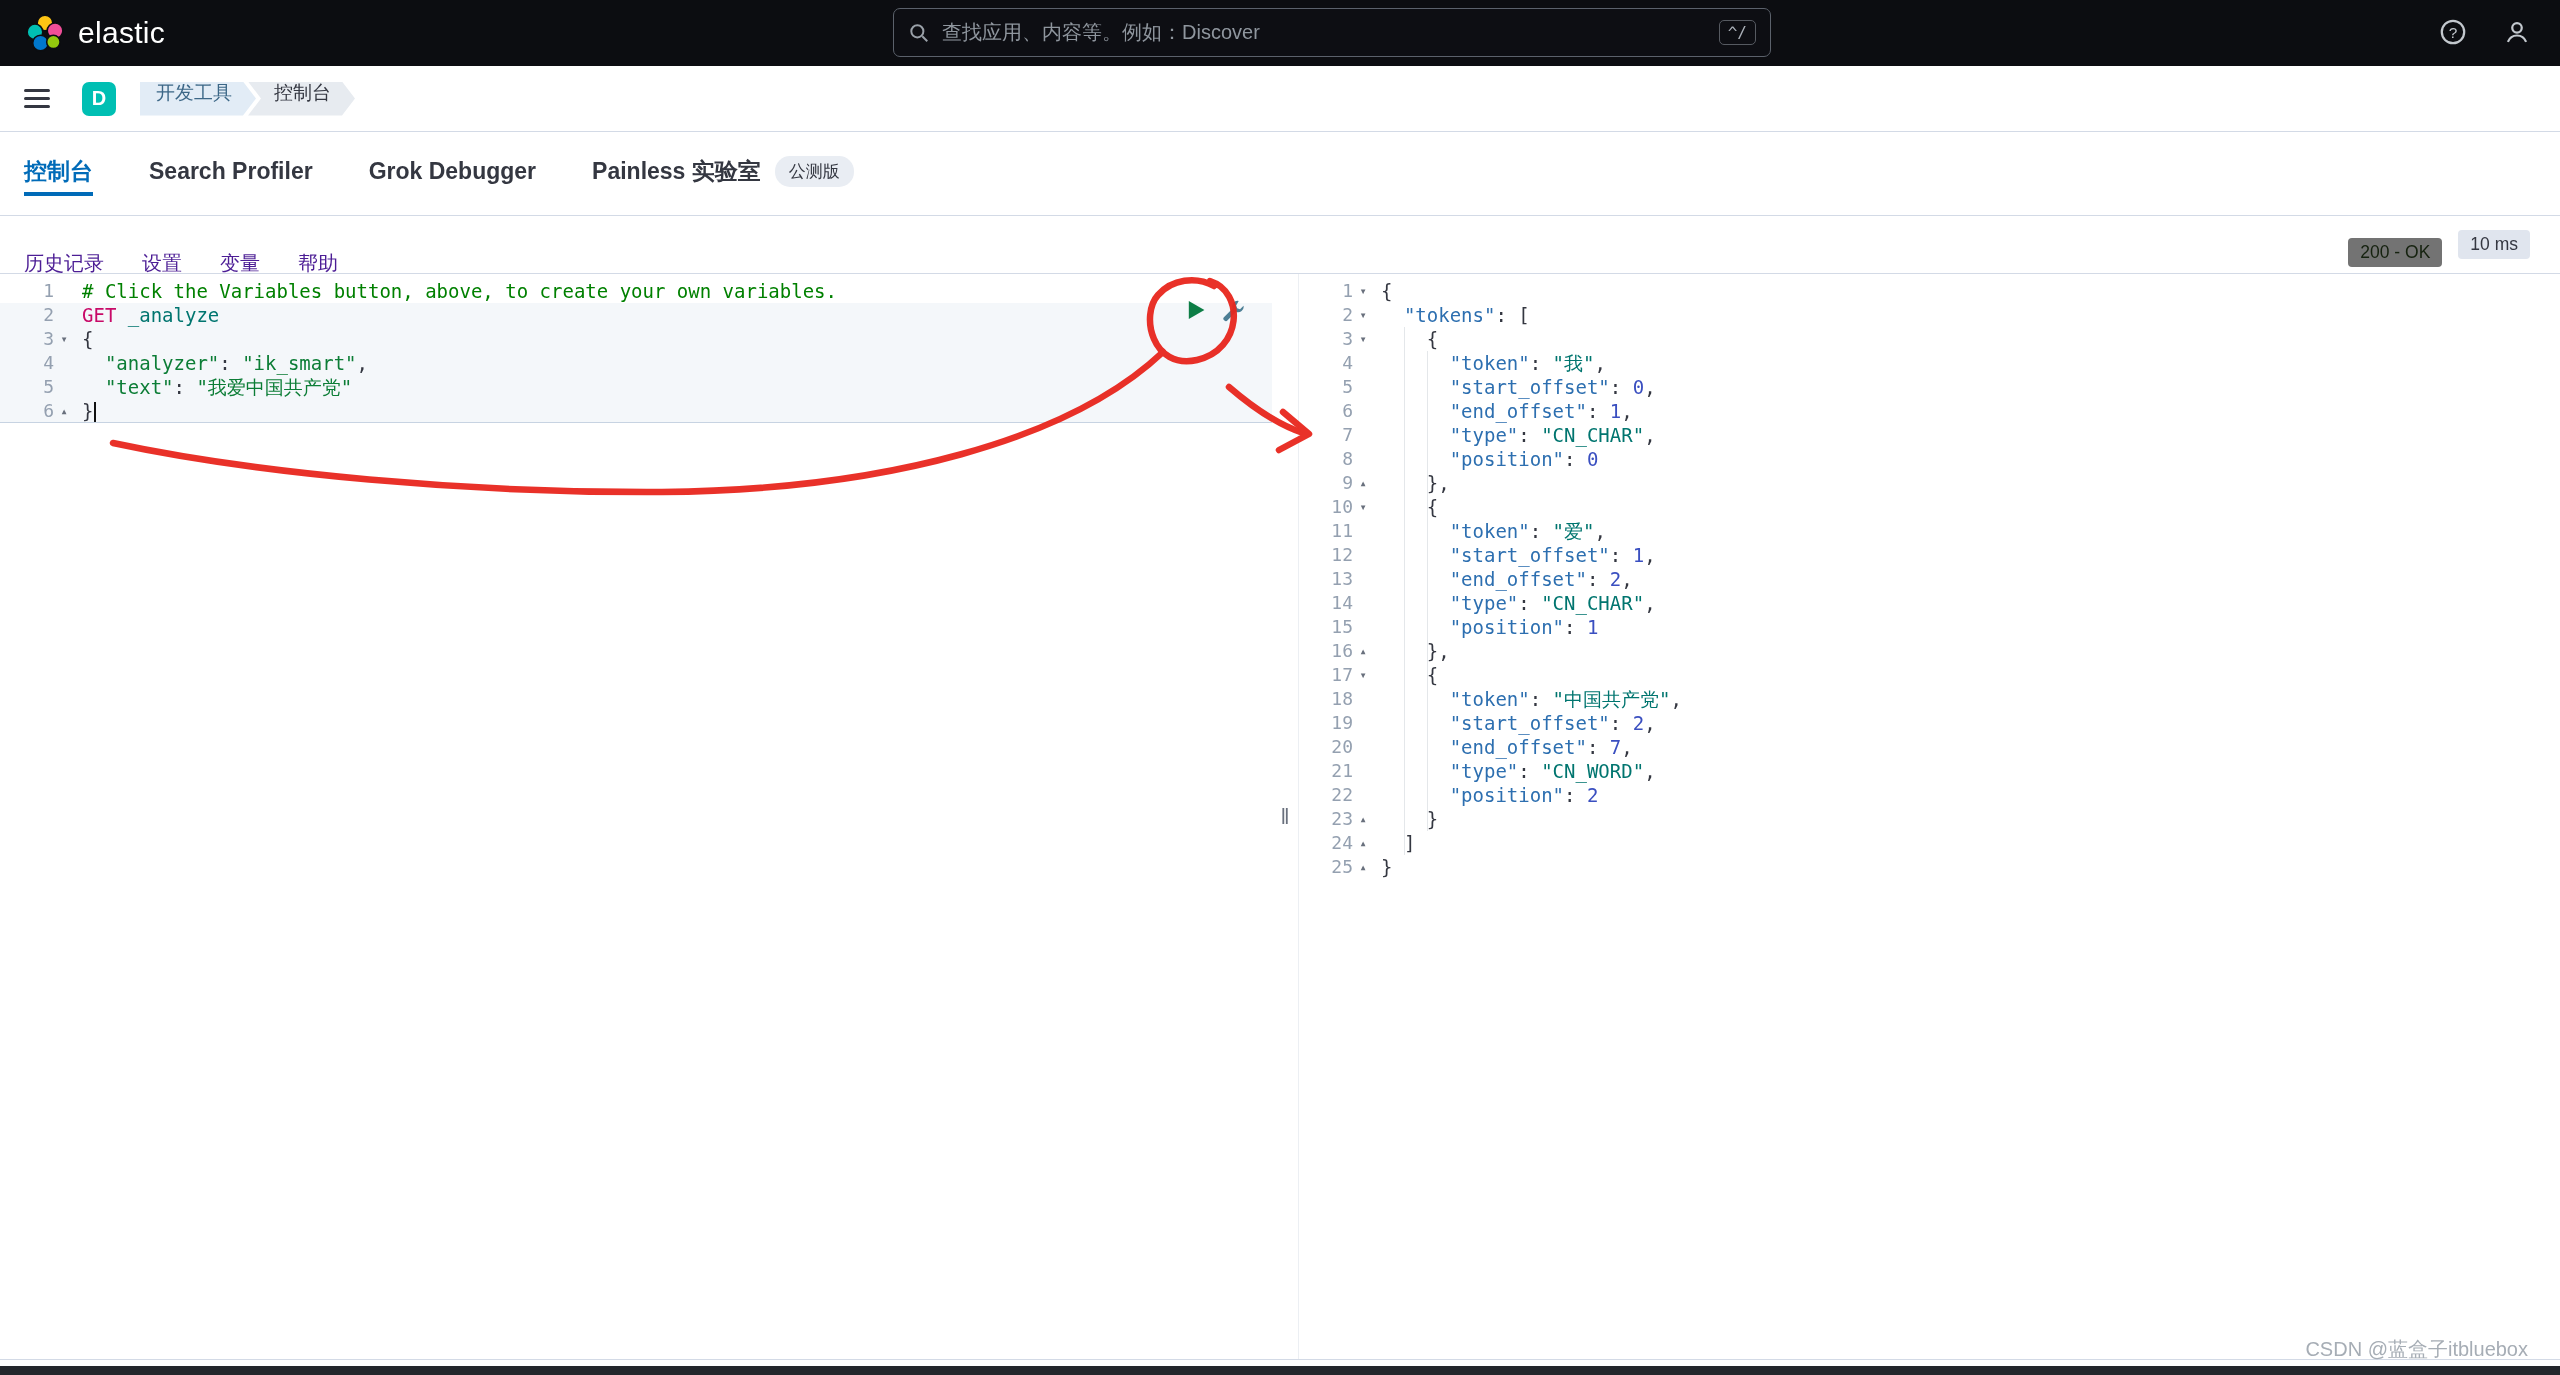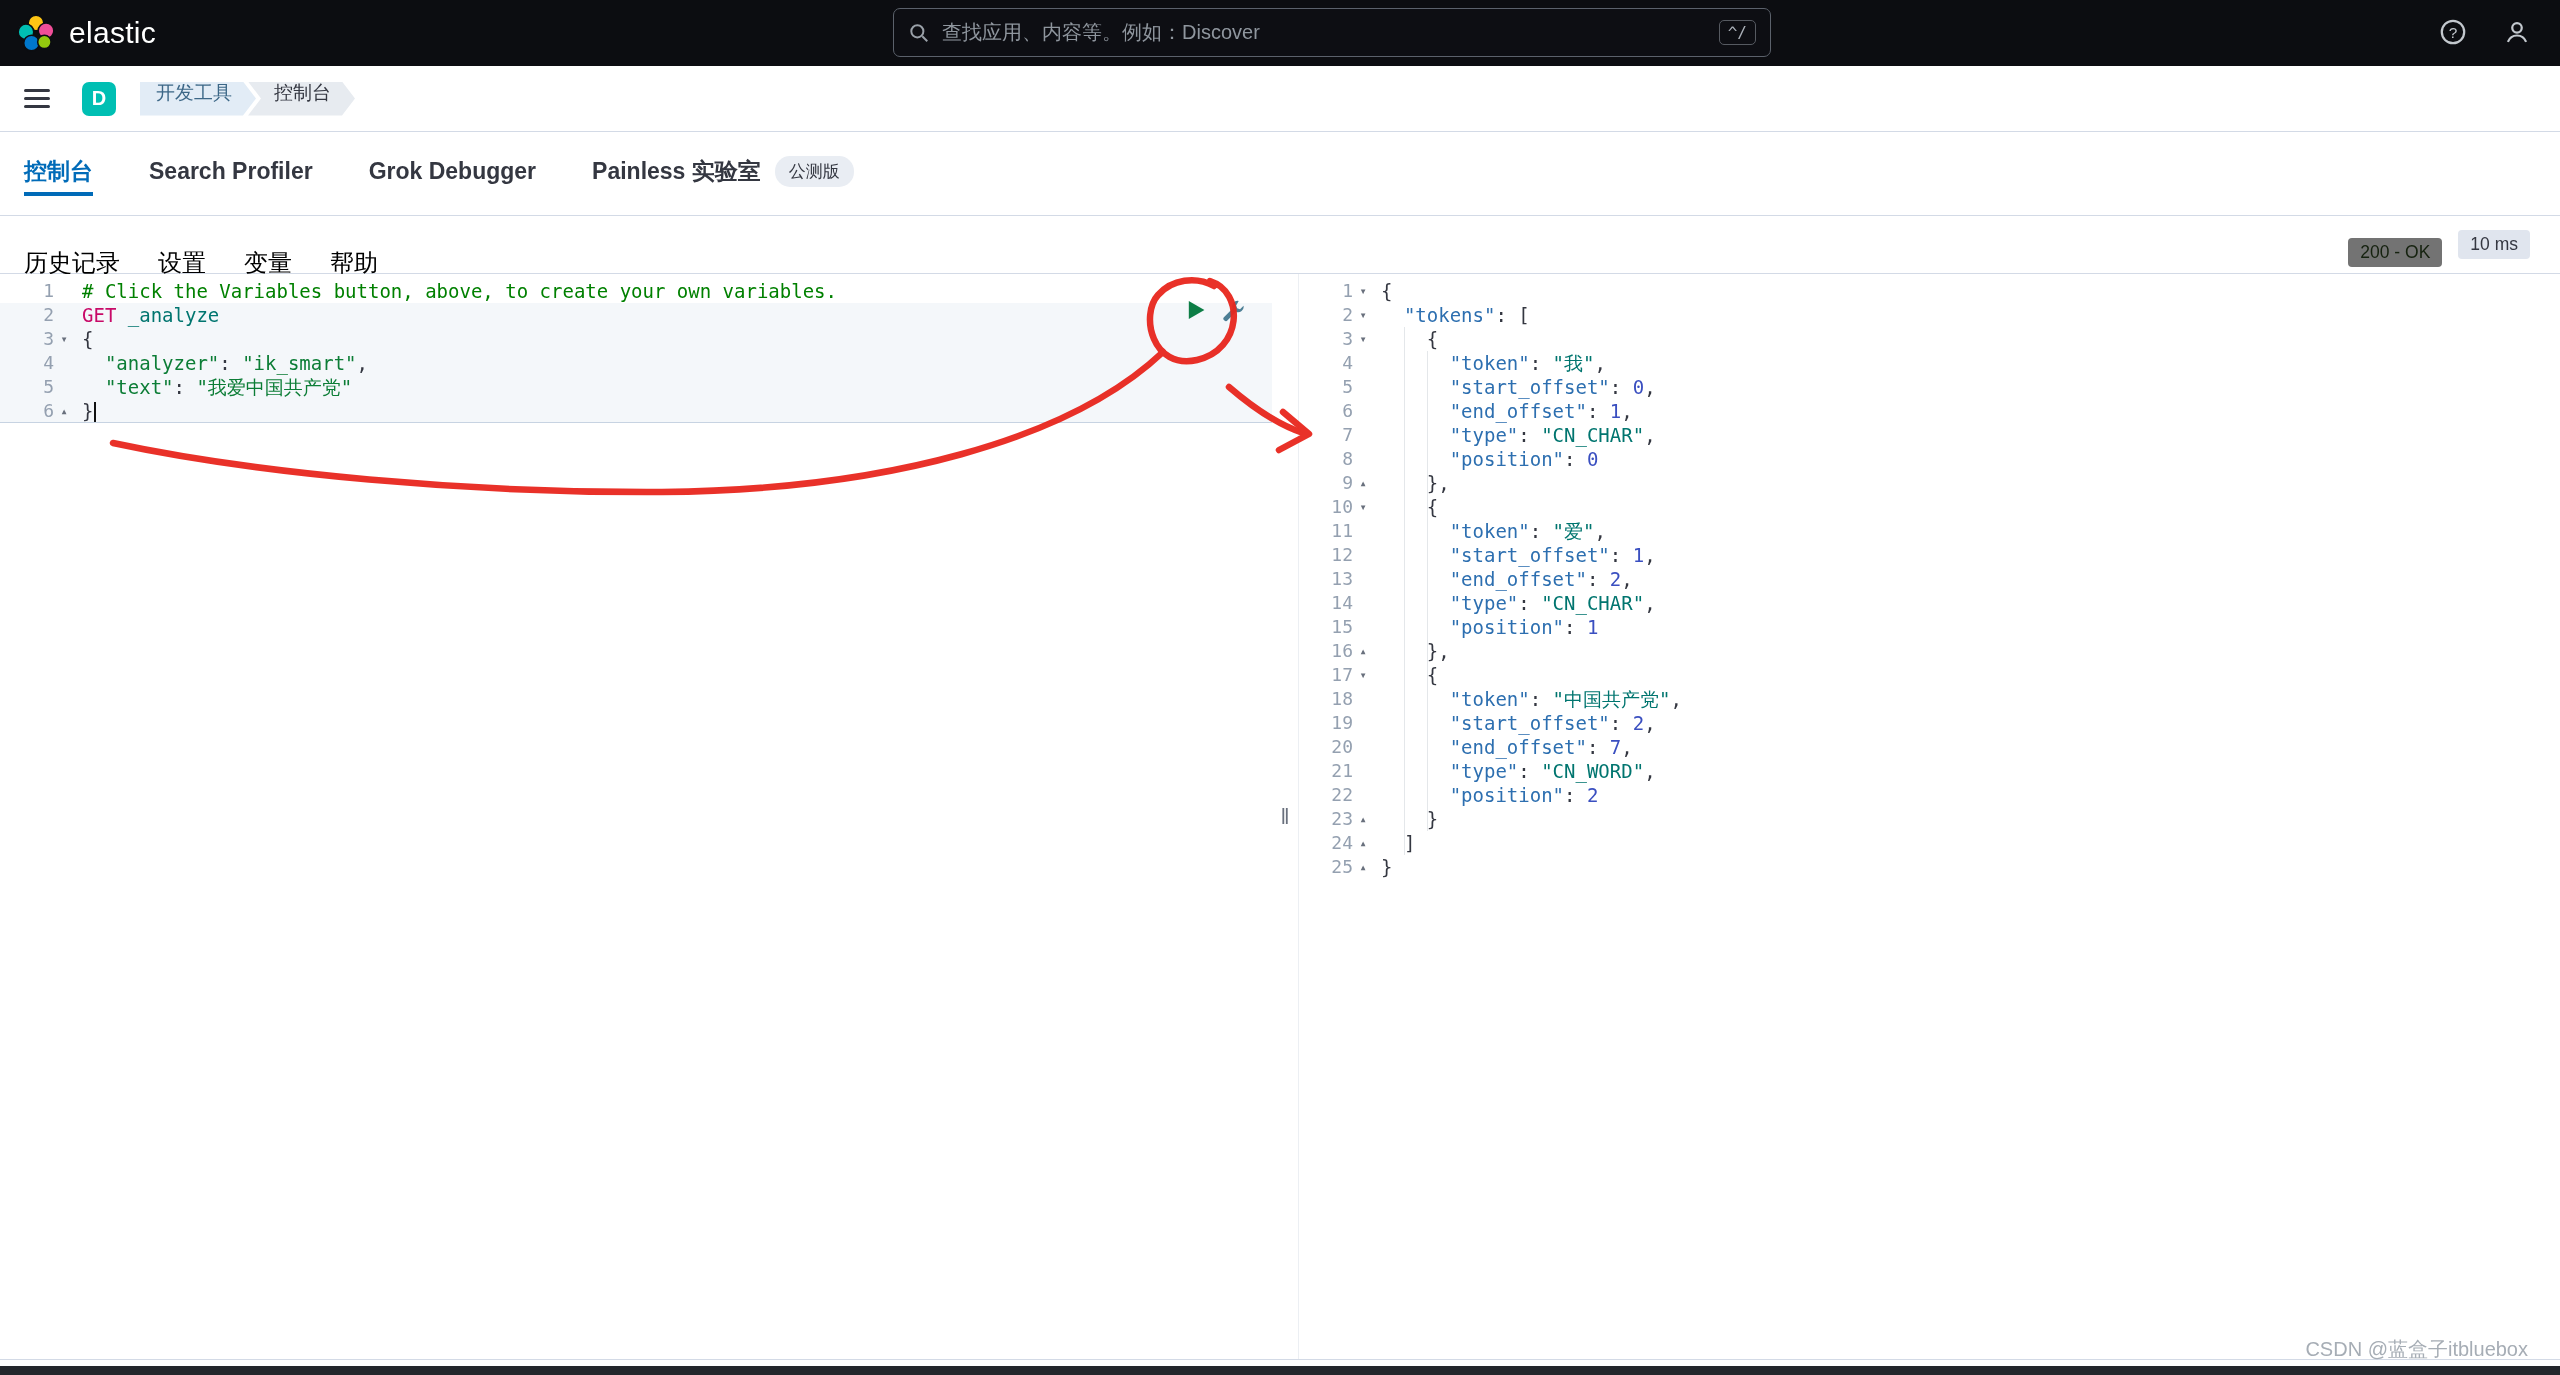--- a/index.html
+++ b/index.html
@@ -1,20 +1,20 @@
 <!DOCTYPE html>
 <html><head>
 <meta charset="utf-8">
 <style>
   * { margin:0; padding:0; box-sizing:border-box; }
   body { font-family:"Liberation Sans", sans-serif; background:#ffffff; }
   .page { position:relative; width:2560px; height:1375px; background:#fff; overflow:hidden; }
 
   
-  .topbar { position:relative; height:66px; background:#0c0d11; display:flex; align-items:center; padding:0 17px; }
+  .topbar { position:relative; height:66px; background:#0c0d11; display:flex; align-items:center; padding:0 26px; }
   .brand { display:flex; align-items:center; gap:14px; cursor:pointer; }
   .brand-name { color:#ffffff; font-size:30px; font-weight:500; letter-spacing:.3px; }
   .searchbox { position:absolute; left:893px; top:8px; width:878px; height:49px; border:1px solid #5b616b; border-radius:7px; background:#0d0e13; display:flex; align-items:center; padding:0 14px; gap:12px; }
   .searchbox input { flex:1; background:transparent; border:none; outline:none; color:#d4d8dd; font-size:20px; font-family:"Liberation Sans", sans-serif; }
   .searchbox input::placeholder { color:#8f969e; }
   .kbd-hint { border:1px solid #565a61; border-radius:5px; padding:2px 8px; color:#aab0b8; font-family:"DejaVu Sans Mono", monospace; font-size:16px; }
   .top-icons { position:absolute; right:26px; top:15px; display:flex; gap:30px; align-items:center; }
   .top-icons .icon-btn { width:34px; height:34px; display:flex; align-items:center; justify-content:center; cursor:pointer; }
 
   
@@ -28,21 +28,21 @@
   .crumb.last { background:#e7ebf0; color:#343741; clip-path:polygon(0 0, calc(100% - 13px) 0, 100% 50%, calc(100% - 13px) 100%, 0 100%, 13px 50%); margin-left:-8px; padding-left:26px; }
 
   
   .tabsrow { height:84px; border-bottom:1px solid #d3dae6; display:flex; align-items:flex-start; padding:0 24px; gap:56px; background:#fff; }
   .tab { margin-top:18px; height:46px; display:flex; align-items:center; gap:14px; font-size:23px; font-weight:600; color:#343741; border-bottom:4px solid transparent; cursor:pointer; }
   .tab.active { color:#006bb8; border-bottom-color:#006bb8; font-weight:700; }
   .beta-badge { background:#e9edf3; color:#343741; font-size:17px; font-weight:400; padding:4px 14px; border-radius:15px; }
 
   
   .ctoolbar { height:58px; border-bottom:1px solid #d3dae6; display:flex; align-items:center; padding:0 30px 0 24px; gap:38px; background:#fff; }
-  .ctool-item { font-size:24px; color:#000000; cursor:pointer;margin-top:37px; }
+  .ctool-item { font-size:20px; color:#4c1d95; cursor:pointer;margin-top:37px; }
   .ctool-right { margin-left:auto; display:flex; gap:16px; align-items:center; }
   .badge { font-size:17.5px; padding:4px 12px; border-radius:4px; font-weight:500; }
   .badge.ok { background:#737373; color:#15220f;margin-top:16px; }
   .badge.ms { background:#e0e5ee; color:#343741; }
 
   
   .split { position:relative; display:flex; height:1086px; border-bottom:1px solid #d3dae6; background:#fff; }
   .pane-left { position:relative; width:1272px; }
   .resizer { width:26px; display:flex; align-items:center; justify-content:center; color:#69707d; font-size:22px; cursor:col-resize; }
   .pane-right { position:relative; flex:1; border-left:1px solid #eceff3; }

